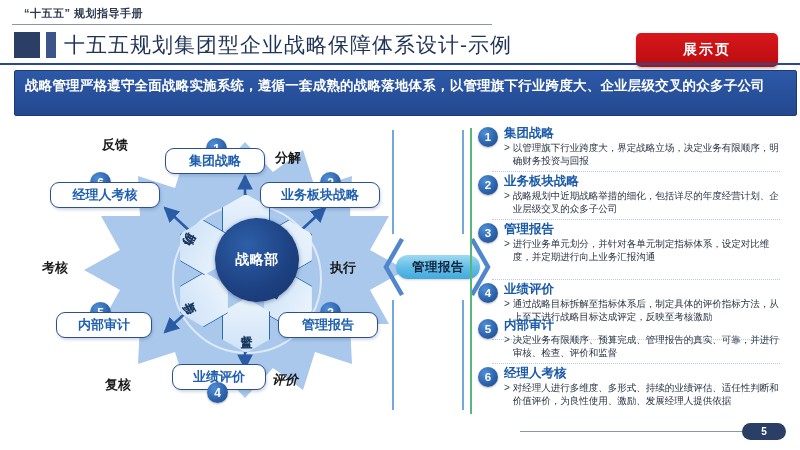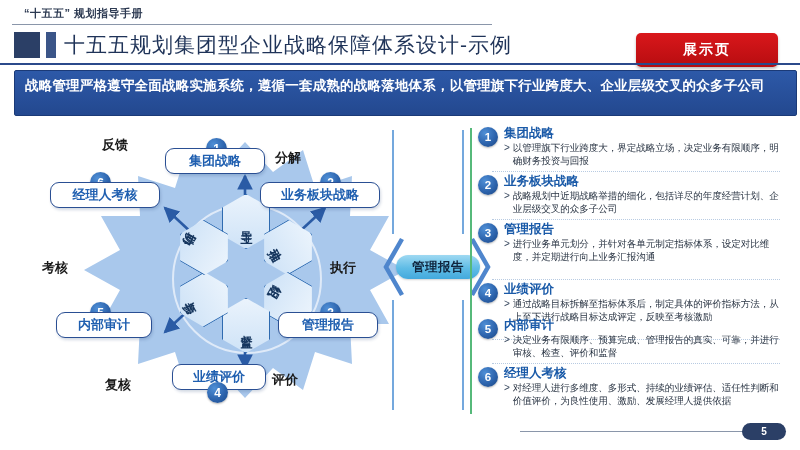--- a/index.html
+++ b/index.html
@@ -178,20 +178,21 @@
       </div>
     <div class="hex h-bot">
         <span>监督</span>
       </div>
     <div class="hex h-bl">
         <span>参与</span>
       </div>
     <div class="hex h-tl">
         <span>协助</span>
       </div>
+    <div class="core">战略部</div>
   </div>
 
   <div class="num" style="left:186px;top:14px;">1</div>
   <div class="nbox" style="left:145px;top:24px;width:98px;height:24px;">集团战略</div>
 
   <div class="num" style="left:300px;top:48px;">2</div>
   <div class="nbox" style="left:240px;top:58px;width:118px;height:24px;">业务板块战略</div>
 
   <div class="num" style="left:300px;top:178px;">3</div>
   <div class="nbox" style="left:258px;top:188px;width:98px;height:24px;">管理报告</div>
@@ -201,21 +202,21 @@
 
   <div class="num" style="left:70px;top:178px;">5</div>
   <div class="nbox" style="left:36px;top:188px;width:94px;height:24px;">内部审计</div>
 
   <div class="num" style="left:70px;top:48px;">6</div>
   <div class="nbox" style="left:30px;top:58px;width:108px;height:24px;">经理人考核</div>
 
   <div class="olab" style="left:82px;top:12px;">反馈</div>
   <div class="olab" style="left:255px;top:25px;font-family:Liberation Serif, serif;">分解</div>
   <div class="olab" style="left:310px;top:135px;">执行</div>
-  <div class="olab" style="left:252px;top:247px;">评价</div>
+  <div class="olab" style="left:252px;top:247px;font-style:italic;">评价</div>
   <div class="olab" style="left:85px;top:252px;">复核</div>
   <div class="olab" style="left:22px;top:135px;">考核</div>
 </div>
 
 <div class="vline" style="left:392px;top:130px;height:104px;"></div>
 <div class="vline" style="left:392px;top:300px;height:110px;"></div>
 <div class="vline" style="left:462px;top:130px;height:104px;"></div>
 <div class="vline" style="left:462px;top:300px;height:110px;"></div>
 <svg class="chev" style="left:380px;top:236px;" viewBox="0 0 26 62">
   <path d="M22,3 L6,31 L22,59" fill="none" stroke="#4f86cd" stroke-width="4.5"></path>

